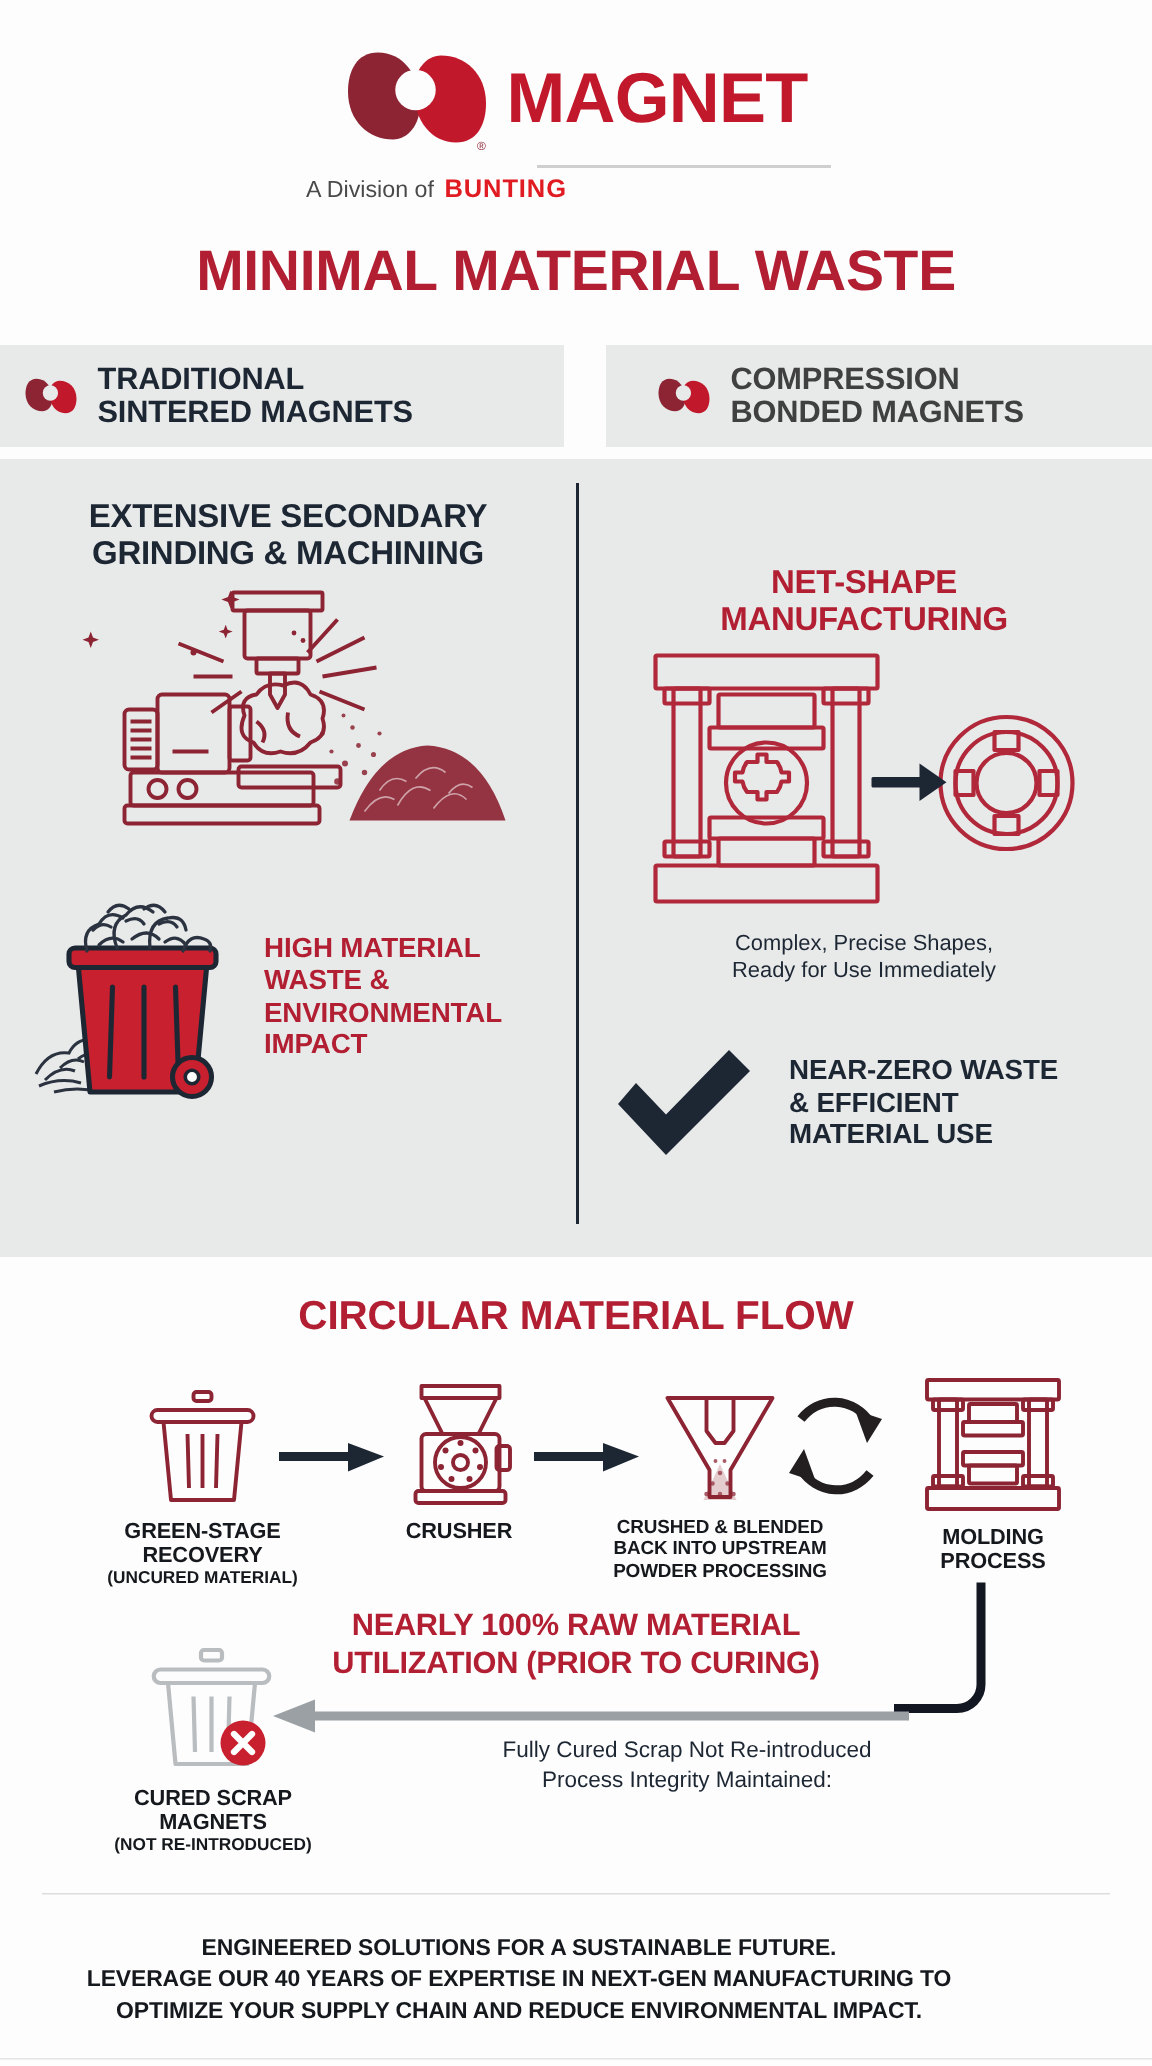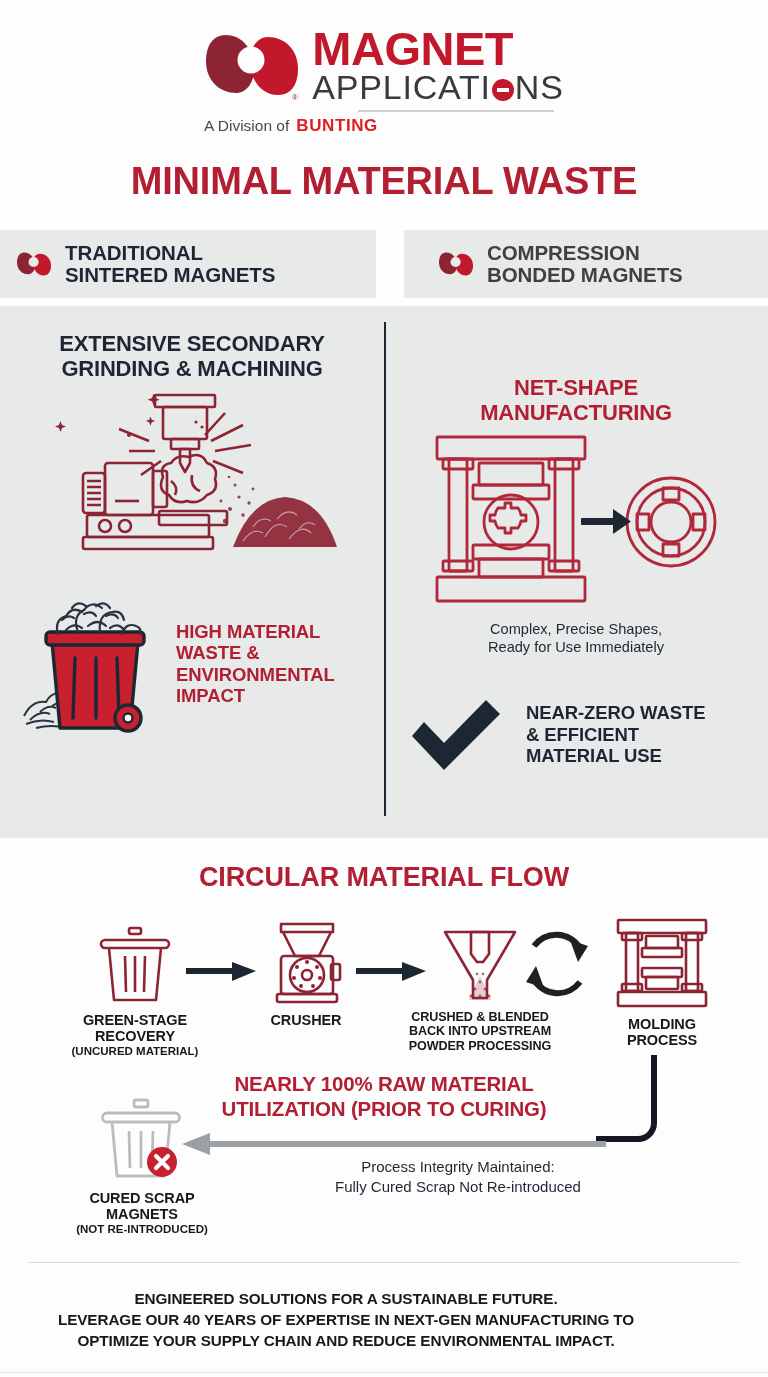--- a/index.html
+++ b/index.html
@@ -161,21 +161,20 @@
   <div class="logo-block">
     <div class="logo-row">
       <svg class="logo-mark" viewBox="0 0 96 78">
         <path d="M48 39 C48 18 36 4 20 4 C6 4 0 16 0 30 C0 50 14 62 30 62 C40 62 48 52 48 39 Z" transform="translate(2,5)" fill="#8C2433"></path>
         <path d="M48 39 C48 60 60 74 76 74 C90 74 96 62 96 48 C96 28 82 16 66 16 C56 16 48 26 48 39 Z" transform="translate(-2,-5)" fill="#C2182B"></path>
         <circle cx="47" cy="34" r="13.5" fill="#fdfdfd"></circle>
         <text x="88" y="74" font-size="8" fill="#8C2433" font-family="Liberation Sans, sans-serif">®</text>
       </svg>
       <div class="logo-words">
         <div class="logo-magnet">MAGNET</div>
-        <div class="logo-apps"><span>APPLICATI</span><span class="o-dot"></span><span>NS</span></div>
       </div>
     </div>
     <div style="width:360px;">
       <div class="div-rule"></div>
       <div class="division-line">
         <span class="division-text">A Division of</span>
         <span class="bunting-text">BUNTING</span>
       </div>
     </div>
   </div>
@@ -508,22 +507,22 @@
       </g>
     </svg>
     <div class="stage-label">
       <div>CURED SCRAP</div>
       <div>MAGNETS</div>
     </div>
     <div class="stage-sub">(NOT RE-INTRODUCED)</div>
   </div>
 
   <div class="integrity-text">
+    <div>Fully Cured Scrap Not Re-introduced</div>
     <div>Process Integrity Maintained:</div>
-    <div>Fully Cured Scrap Not Re-introduced</div>
   </div>
 
   <div class="footer-rule"></div>
   <div class="footer">
     <div>ENGINEERED SOLUTIONS FOR A SUSTAINABLE FUTURE.</div>
     <div>LEVERAGE OUR 40 YEARS OF EXPERTISE IN NEXT-GEN MANUFACTURING TO</div>
     <div>OPTIMIZE YOUR SUPPLY CHAIN AND REDUCE ENVIRONMENTAL IMPACT.</div>
   </div>
   <div class="footer-bottom-rule"></div>
 

